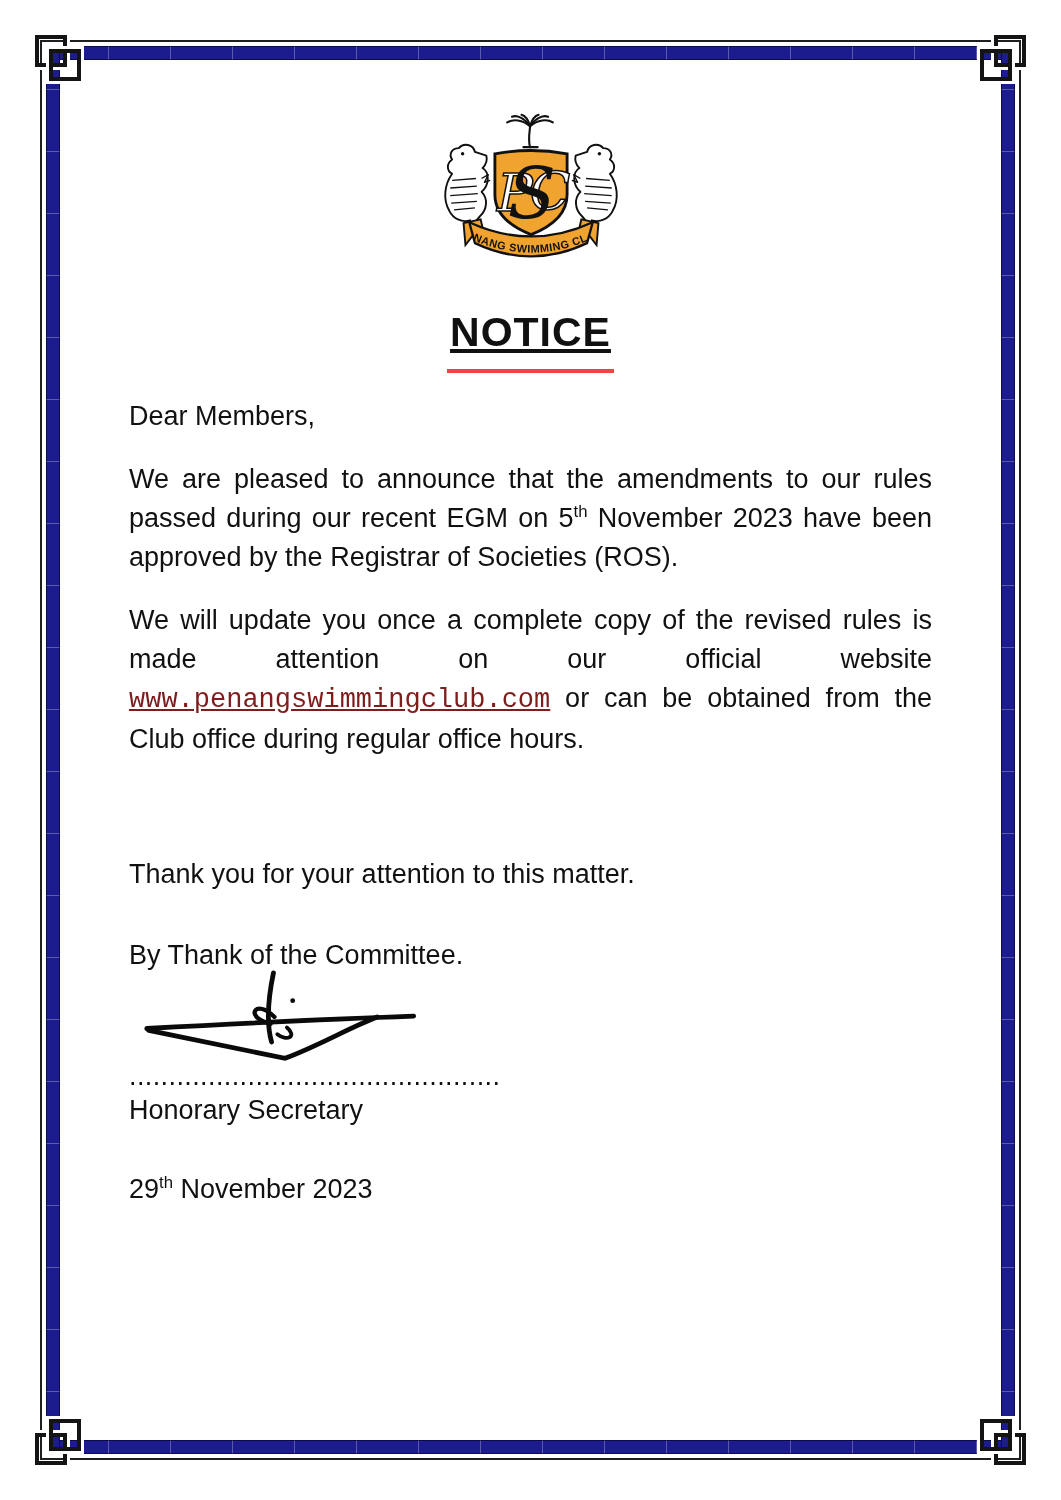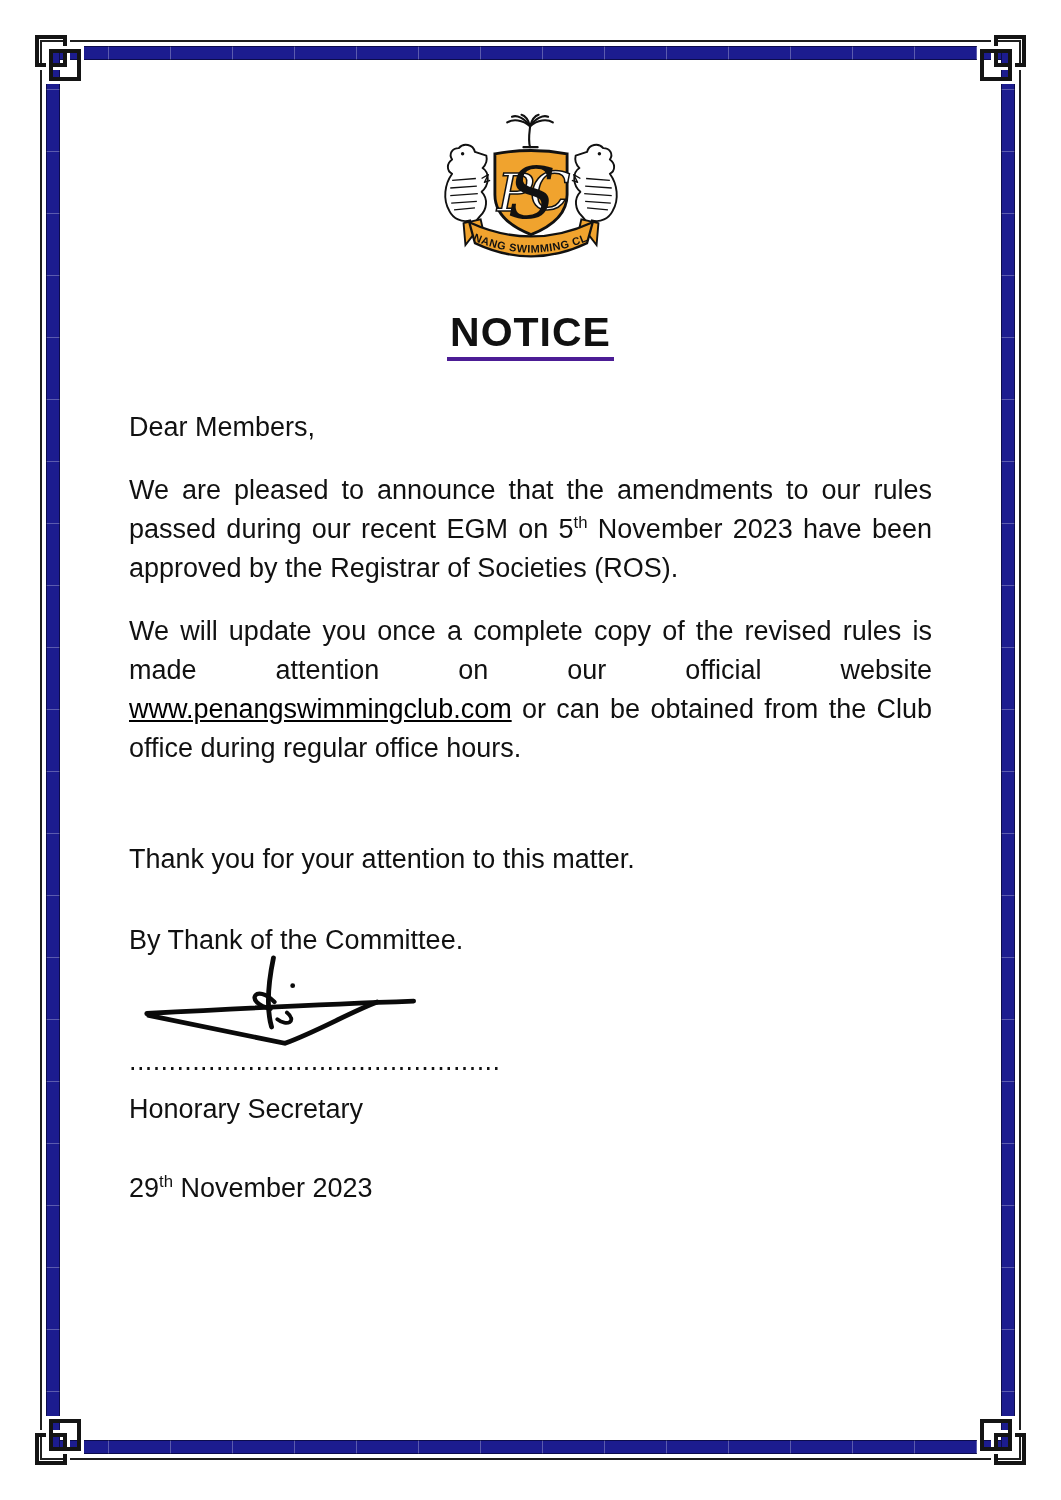--- a/index.html
+++ b/index.html
@@ -59,40 +59,41 @@
   h1.notice{
     margin:46px 0 0 0;
     text-align:center;
     font-size:41px;
     font-weight:bold;
     letter-spacing:1px;
     line-height:1.1;
   }
   h1.notice .u{
     display:inline-block;
-    border-bottom:4px solid #4c1d95;
-    padding:0 3px 2px 3px;
+    border-bottom:4px solid #ef4444;
+    padding:0 3px 14px 3px;
+    text-decoration:underline;
   }
   p{margin:0;font-size:27px;line-height:39px;}
-  .salutation{margin-top:47px;}
+  .salutation{margin-top:24px;}
   .para{margin-top:24px;text-align:justify;}
-  .thanks{margin-top:72px;}
+  .thanks{margin-top:96px;}
   .by-order{margin-top:42px;}
   sup{font-size:62%;line-height:0;vertical-align:super;}
-  a.site-link{color:#000000;text-decoration:underline;cursor:pointer;}
+  a.site-link{color:#7f1d1d;text-decoration:underline;cursor:pointer;font-family:Liberation Mono, monospace;}
   .signature{
     margin:-6px 0 0 6px;
     width:300px;height:96px;
   }
   .dotted{
     font-size:27px;line-height:22px;letter-spacing:0.4px;
     white-space:nowrap;
   }
   .sig-name{margin-top:8px;}
-  .sig-title{margin-top:18px;}
+  .sig-title{margin-top:4px;}
   .date-line{margin-top:40px;}
 </style>
 </head>
 <body>
 
 <div class="outer-line"></div>
 <div class="band-h band-top"></div>
 <div class="band-h band-bottom"></div>
 <div class="band-v band-left"></div>
 <div class="band-v band-right"></div>

